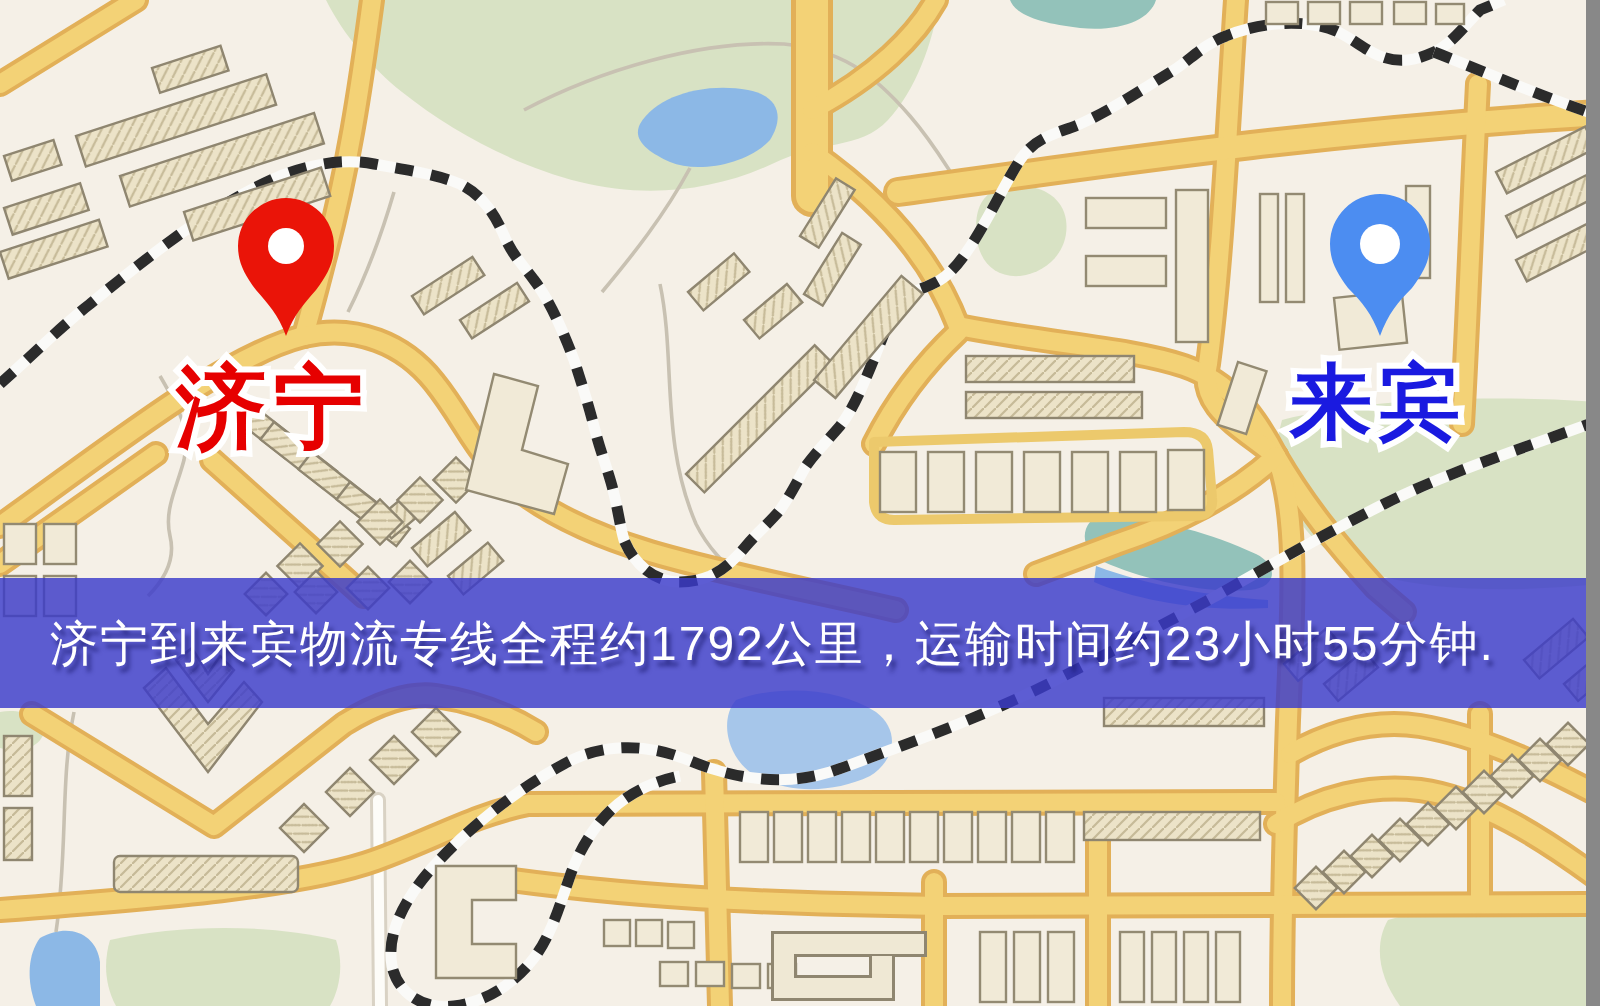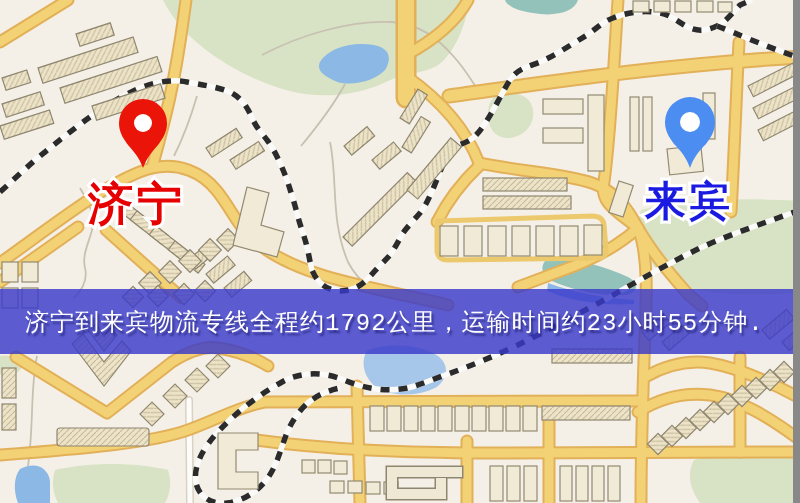--- a/index.html
+++ b/index.html
@@ -7,21 +7,21 @@
     position:relative;width:793px;height:503px;overflow:hidden;
     font-family:"Liberation Sans",sans-serif;background:#a16207;
   }
   .stage svg{position:absolute;left:0;top:0;}
   .rw-base{fill:none;stroke:#fafaf8;stroke-width:5.5px;}
   .rw-dash{fill:none;stroke:#2b2b2b;stroke-width:5.5px;stroke-dasharray:9 9;}
   .stream{fill:none;stroke:#c8c1b2;stroke-width:1.8px;}
   .banner{
     position:absolute;left:0;top:289px;width:800px;height:65px;
     background:rgba(58,58,203,0.82);
-    display:flex;align-items:center;z-index:5;font-family:Liberation Mono, monospace;
+    display:flex;align-items:center;z-index:5;
   }
   .banner span{
     color:#ffffff;font-size:24px;letter-spacing:1px;white-space:nowrap;
     padding-left:25px;
     text-shadow:2px 3px 2px rgba(12,12,88,0.55);
   }
   .maplabel{paint-order:stroke;stroke:#ffffff;stroke-width:6px;font-weight:bold;
     font-family:"Liberation Sans",sans-serif;}
 </style>
 </head>

